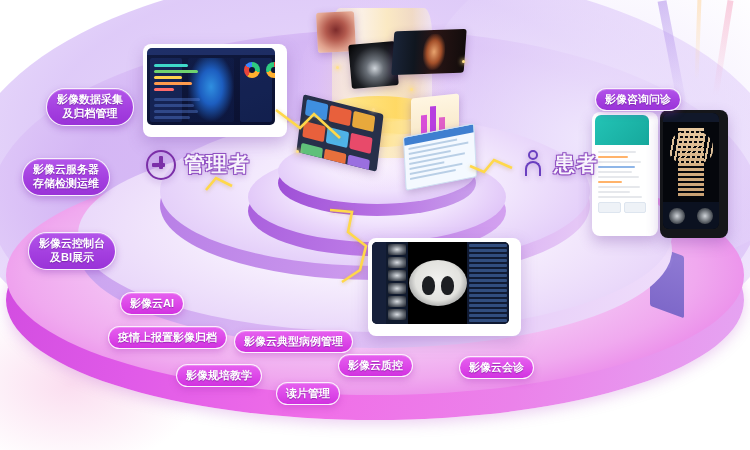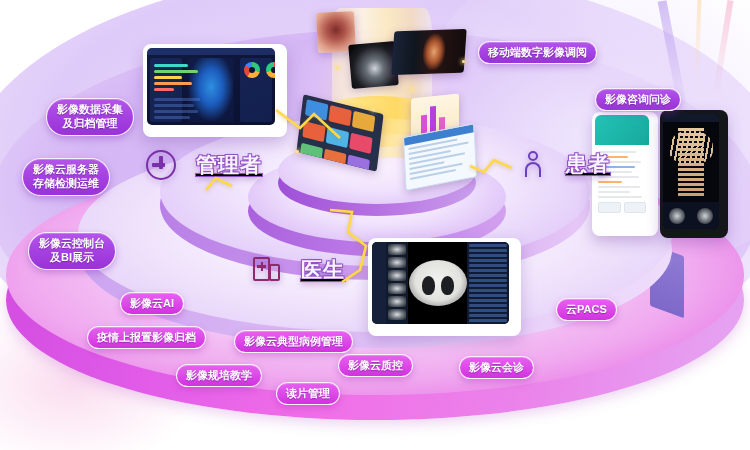--- a/index.html
+++ b/index.html
@@ -150,21 +150,21 @@
       -webkit-mask-image:repeating-linear-gradient(180deg,#000 0 3px,transparent 3px 5px);
               mask-image:repeating-linear-gradient(180deg,#000 0 3px,transparent 3px 5px);}
   .ribs{position:absolute;left:50%;top:8px;transform:translateX(-50%);width:44px;height:34px;
       background:repeating-linear-gradient(100deg,rgba(232,201,160,.95) 0 2px,transparent 2px 5px);
       border-radius:50% 50% 40% 40%;}
   .ph2-foot{height:27px;background:#0b1120;display:flex;align-items:center;justify-content:space-around;}
   .ph2-foot i{width:16px;height:16px;border-radius:50%;
       background:radial-gradient(circle at 50% 50%,#cfd3d8,#555a61 60%,#0d1016 100%);}
 
   
-  .role{position:absolute;display:flex;align-items:center;gap:20px;text-decoration:underline;}
+  .role{position:absolute;display:flex;align-items:flex-start;gap:8px;}
   .role .rtext{font-size:21px;font-weight:bold;color:#f7f3fc;
       text-shadow:0 0 2px #9a58c9,1px 1px 0 #8e4fc0,-1px 1px 0 #8e4fc0,1px -1px 0 #8e4fc0,-1px -1px 0 #8e4fc0,0 3px 6px rgba(120,60,170,.45);
       letter-spacing:1px;}
   #role-admin{left:146px;top:150px;}
   #role-patient{left:520px;top:150px;}
   #role-doctor{left:253px;top:256px;}
   .ic{width:26px;height:26px;position:relative;filter:drop-shadow(0 2px 3px rgba(120,60,170,.45));}
   .ic-cross{border:2.6px solid #7b2fa8;border-radius:50%;}
   .ic-cross:before,.ic-cross:after{content:"";position:absolute;background:#7b2fa8;border-radius:1px;}
   .ic-cross:before{left:50%;top:4px;width:3.4px;height:13px;margin-left:-1.7px;}
@@ -375,66 +375,54 @@
   <div class="role" id="role-admin">
     <span class="ic ic-cross"></span>
     <span class="rtext">管理者</span>
   </div>
 
   <div class="role" id="role-patient">
     <span class="ic ic-person"></span>
     <span class="rtext">患者</span>
   </div>
 
-  <div class="role" id="role-doctor">
-    <span class="ic ic-doc">
-        <span class="docplus"></span>
-      </span>
-    <span class="rtext">医生</span>
-  </div>
-
-
-  <div class="pill two" style="left:46px;top:98px">
+
+
+  <div class="pill two" style="left:46px;top:88px">
     <div>影像数据采集</div>
     <div>及归档管理</div>
   </div>
   <div class="pill two" style="left:22px;top:158px">
     <div>影像云服务器</div>
     <div>存储检测运维</div>
   </div>
   <div class="pill two" style="left:28px;top:232px">
     <div>影像云控制台</div>
     <div>及BI展示</div>
   </div>
 
-  <div class="pill" style="left:478px;top:41px">
-    <div>移动端数字影像调阅</div>
-  </div>
   <div class="pill" style="left:595px;top:88px">
     <div>影像咨询问诊</div>
   </div>
 
   <div class="pill pink" style="left:120px;top:292px">
     <div>影像云AI</div>
   </div>
-  <div class="pill pink" style="left:87px;top:326px">
+  <div class="pill pink" style="left:108px;top:326px">
     <div>疫情上报置影像归档</div>
   </div>
   <div class="pill pink" style="left:234px;top:330px">
     <div>影像云典型病例管理</div>
   </div>
   <div class="pill pink" style="left:176px;top:364px">
     <div>影像规培教学</div>
   </div>
   <div class="pill pink" style="left:276px;top:382px">
     <div>读片管理</div>
   </div>
   <div class="pill pink" style="left:338px;top:354px">
     <div>影像云质控</div>
   </div>
   <div class="pill pink" style="left:459px;top:356px">
     <div>影像云会诊</div>
   </div>
-  <div class="pill pink" style="left:556px;top:298px">
-    <div>云PACS</div>
-  </div>
 
 </div>
 
 </body></html>

